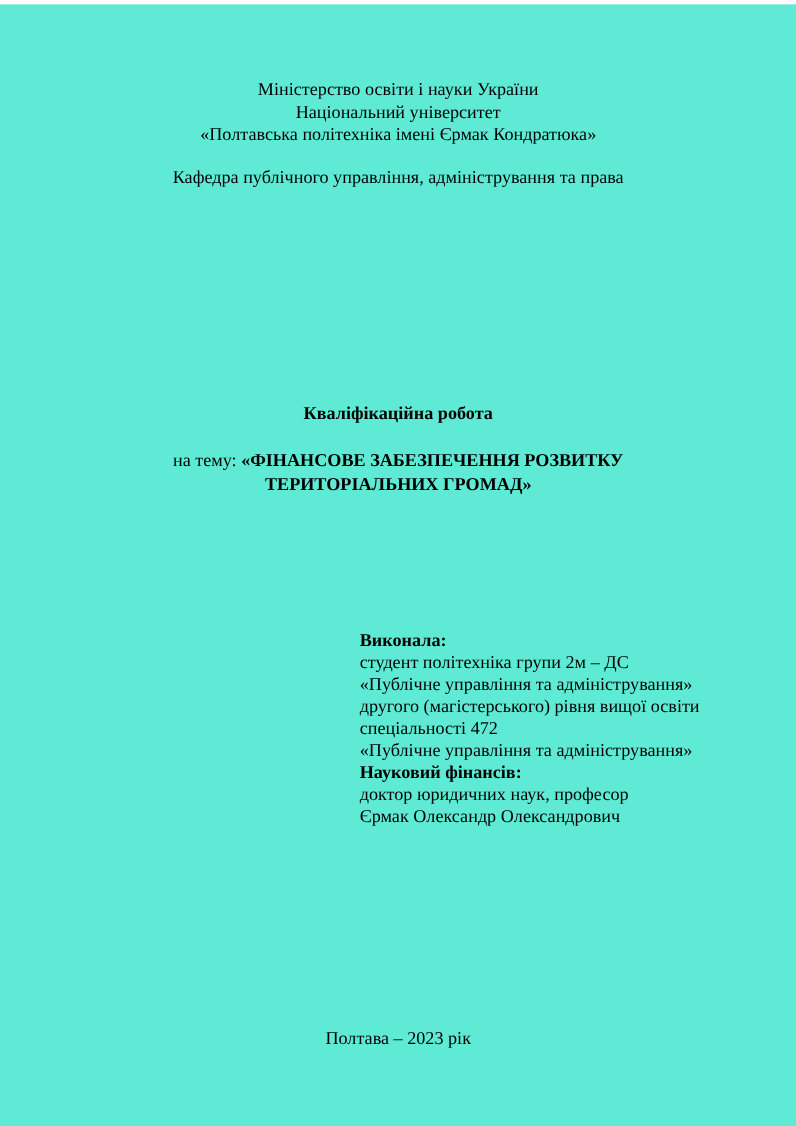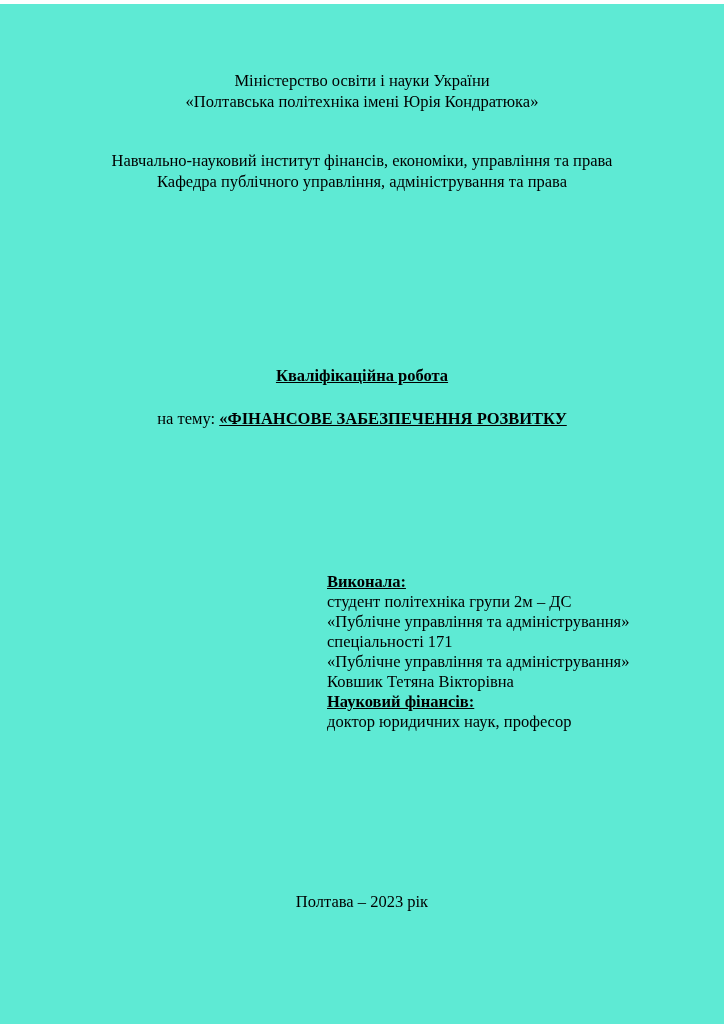--- a/index.html
+++ b/index.html
@@ -17,63 +17,65 @@
     font-family: "Liberation Serif", serif;
     font-size: 16.5px;
     overflow: hidden;
   }
   .abs-full {
     position: absolute;
     left: 0;
     right: 0;
   }
   .center { text-align: center; }
-  .bold { font-weight: bold; text-decoration: underline; }
+  .bold { font-weight: bold; }
   .hline { line-height: 20.5px; }
 
   #institution-header { top: 67px; }
   #dept-header { top: 147px; }
   #work-type { top: 362px; }
   #topic { top: 405px; }
   #executor-block {
     position: absolute;
     left: 327px;
     top: 568px;
     width: 360px;
   }
   #executor-block .hline { line-height: 20px; }
-  #footer { top: 888px; }
+  #footer { top: 930px; }
 </style>
 </head>
 <body>
 
 <div class="page">
 
   <div id="institution-header" class="abs-full center">
     <div class="hline">Міністерство освіти і науки України</div>
-    <div class="hline">«Полтавська політехніка імені Юрія Кондратюка»</div>
+    <div class="hline">Національний університет</div>
+    <div class="hline">«Полтавська політехніка імені Єрмак Кондратюка»</div>
   </div>
 
   <div id="dept-header" class="abs-full center">
-    <div class="hline">Навчально-науковий інститут фінансів, економіки, управління та права</div>
     <div class="hline">Кафедра публічного управління, адміністрування та права</div>
   </div>
 
   <div id="work-type" class="abs-full center hline bold">Кваліфікаційна робота</div>
 
   <div id="topic" class="abs-full center">
     <div class="hline"><span>на тему: </span><span class="bold">«ФІНАНСОВЕ ЗАБЕЗПЕЧЕННЯ РОЗВИТКУ</span></div>
+    <div class="hline bold">ТЕРИТОРІАЛЬНИХ ГРОМАД»</div>
   </div>
 
   <div id="executor-block">
     <div class="hline bold">Виконала:</div>
     <div class="hline">студент політехніка групи 2м – ДС</div>
     <div class="hline">«Публічне управління та адміністрування»</div>
-    <div class="hline">спеціальності 171</div>
+    <div class="hline">другого (магістерського) рівня вищої освіти</div>
+    <div class="hline">спеціальності 472</div>
     <div class="hline">«Публічне управління та адміністрування»</div>
-    <div class="hline">Ковшик Тетяна Вікторівна</div>
     <div class="hline bold">Науковий фінансів:</div>
     <div class="hline">доктор юридичних наук, професор</div>
+    <div class="hline">Єрмак Олександр Олександрович</div>
   </div>
 
   <div id="footer" class="abs-full center hline">Полтава – 2023 рік</div>
 
 </div>
 
 </body></html>

